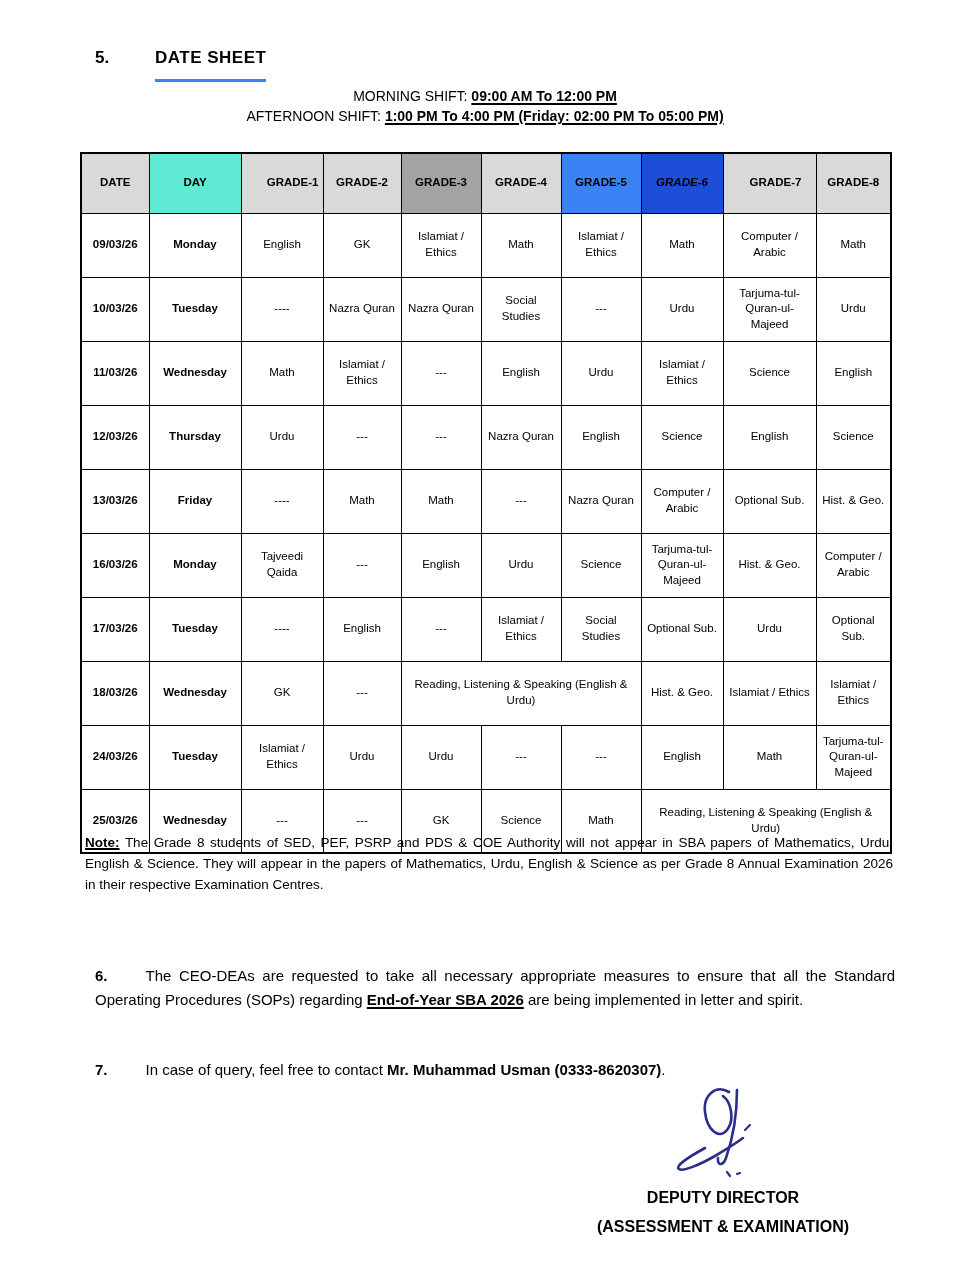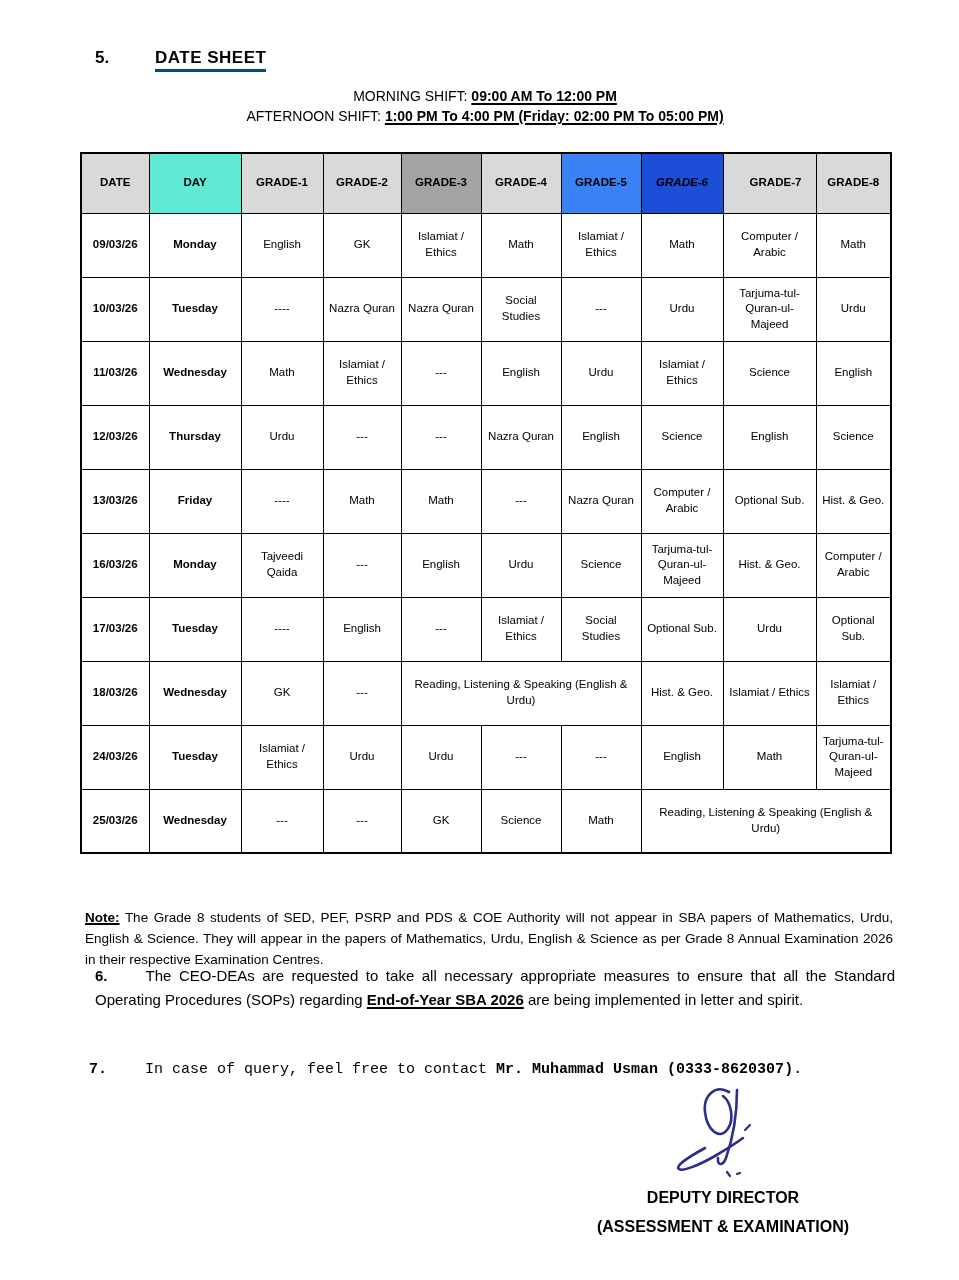--- a/index.html
+++ b/index.html
@@ -9,21 +9,21 @@
     font-family:"Liberation Sans", sans-serif;
     color:#000;
     position:relative;
     overflow:hidden;
   }
   .page { position:absolute; inset:0; background:#fff; }
 
   
   .heading-row { position:absolute; top:48px; left:95px; font-size:17px; font-weight:bold; }
   .heading-num { display:inline-block; width:60px; }
-  .heading-title { border-bottom:3px solid #0c4a6e; padding-bottom:2px; letter-spacing:.5px; }
+  .heading-title { border-bottom:3px solid #3b82f6; padding-bottom:12px; letter-spacing:.5px; }
 
   
   .shifts { position:absolute; top:86px; left:80px; width:810px; text-align:center; font-size:14px; line-height:1.45; }
   .shift-time { font-weight:bold; text-decoration:underline; text-decoration-thickness:2px; text-underline-offset:2px; }
 
   
   table.datesheet {
     position:absolute; top:152px; left:80px;
     width:810px; border-collapse:collapse; table-layout:fixed;
     border:2px solid #000;
@@ -34,27 +34,27 @@
     font-size:11.5px; line-height:1.35;
     padding:2px 4px;
     overflow:hidden;
   }
   .datesheet thead tr { height:60px; }
   .datesheet thead th { font-weight:bold; }
   .datesheet tbody tr { height:64px; }
   .datesheet td.date, .datesheet td.day { font-weight:bold; }
 
   
-  .note { position:absolute; top:908px; left:85px; width:808px; font-size:13.5px; line-height:1.55; text-align:justify; }
+  .note { position:absolute; top:833px; left:85px; width:808px; font-size:13.5px; line-height:1.55; text-align:justify; }
   .note-label { font-weight:bold; text-decoration:underline; text-decoration-thickness:2px; }
 
   
   .para { position:absolute; font-size:15px; line-height:1.62; text-align:justify; }
   .para-6 { top:964px; left:95px; width:800px; }
-  .para-7 { top:1058px; left:89px; width:800px;font-family:Liberation Mono, monospace; }
+  .para-7 { top:1058px; left:95px; width:800px; }
   .pnum { font-weight:bold; }
   .pgap { display:inline-block; width:38px; }
   .bold-u { font-weight:bold; text-decoration:underline; text-decoration-thickness:2px; text-underline-offset:2px; }
   .bold { font-weight:bold; }
 
   
   .sign-block { position:absolute; top:1086px; left:548px; width:350px; text-align:center; }
   .sig-art { display:block; margin:0 auto; }
   .sign-title { font-weight:bold; font-size:16px; line-height:1.55; margin-top:4px; }
 </style>
@@ -70,21 +70,21 @@
   <div class="shifts">
     <div><span>MORNING SHIFT: </span><span class="shift-time">09:00 AM To 12:00 PM</span></div>
     <div><span>AFTERNOON SHIFT: </span><span class="shift-time">1:00 PM To 4:00 PM (Friday: 02:00 PM To 05:00 PM)</span></div>
   </div>
 
   <table class="datesheet">
     <thead>
       <tr id="header-row">
           <th style="width: 68px; background: rgb(217, 217, 217);">DATE</th>
           <th style="width: 92px; background: #5eead4;">DAY</th>
-          <th style="width: 82px; background: rgb(217, 217, 217);">GRADE-1</th>
+          <th style="width: 82px; background: rgb(217, 217, 217); text-align: right;">GRADE-1</th>
           <th style="width: 78px; background: rgb(217, 217, 217);">GRADE-2</th>
           <th style="width: 80px; background: #a3a3a3;">GRADE-3</th>
           <th style="width: 80px; background: rgb(217, 217, 217);">GRADE-4</th>
           <th style="width: 80px; background: #3b82f6;">GRADE-5</th>
           <th style="width: 82px; background: #1d4ed8; font-style: italic;">GRADE-6</th>
           <th style="width: 93px; background: rgb(217, 217, 217); padding-left: 16px;">GRADE-7</th>
           <th style="width: 75px; background: rgb(217, 217, 217); margin-top: 44px;">GRADE-8</th>
         </tr>
     </thead>
     <tbody id="table-body">

